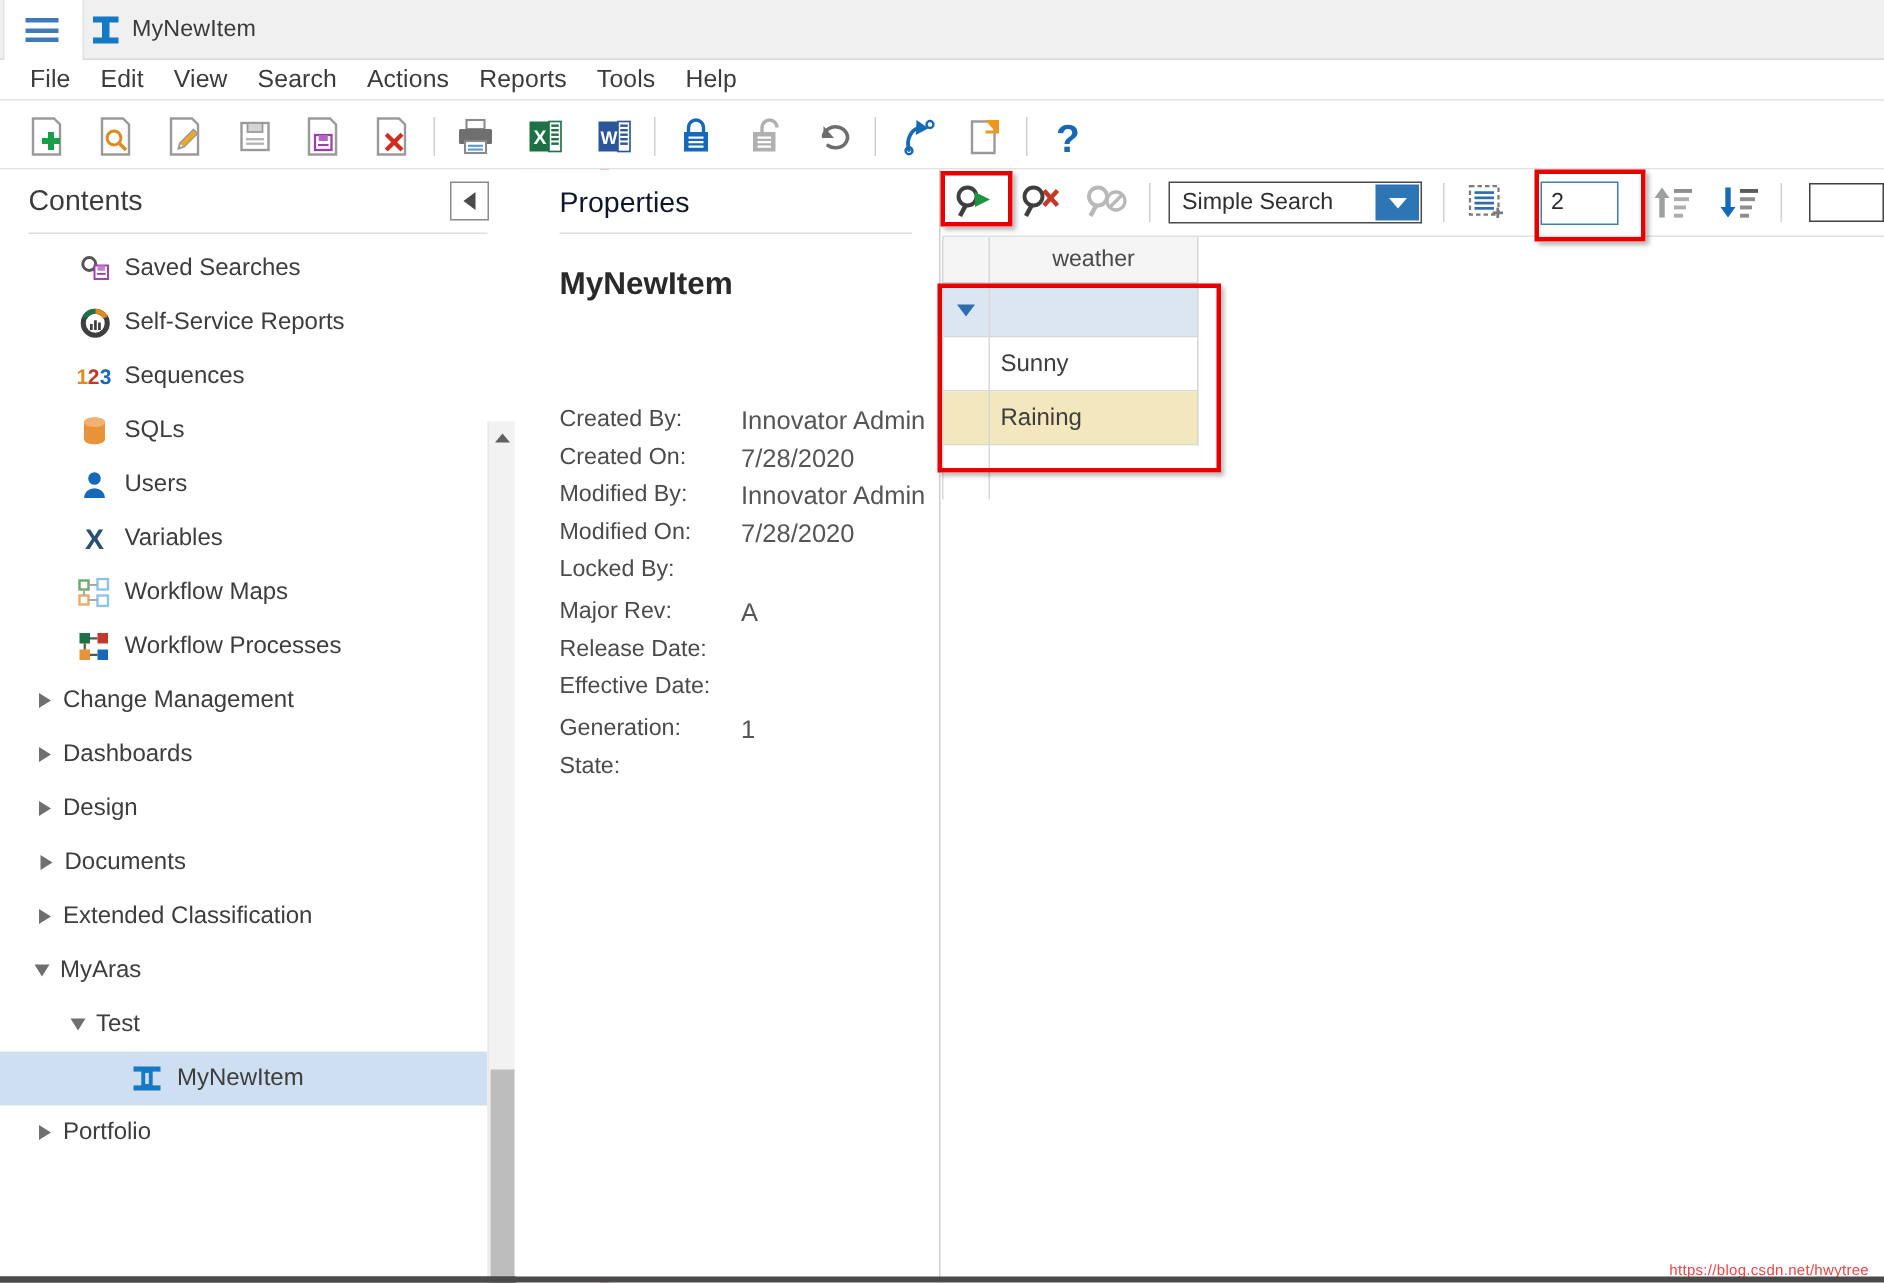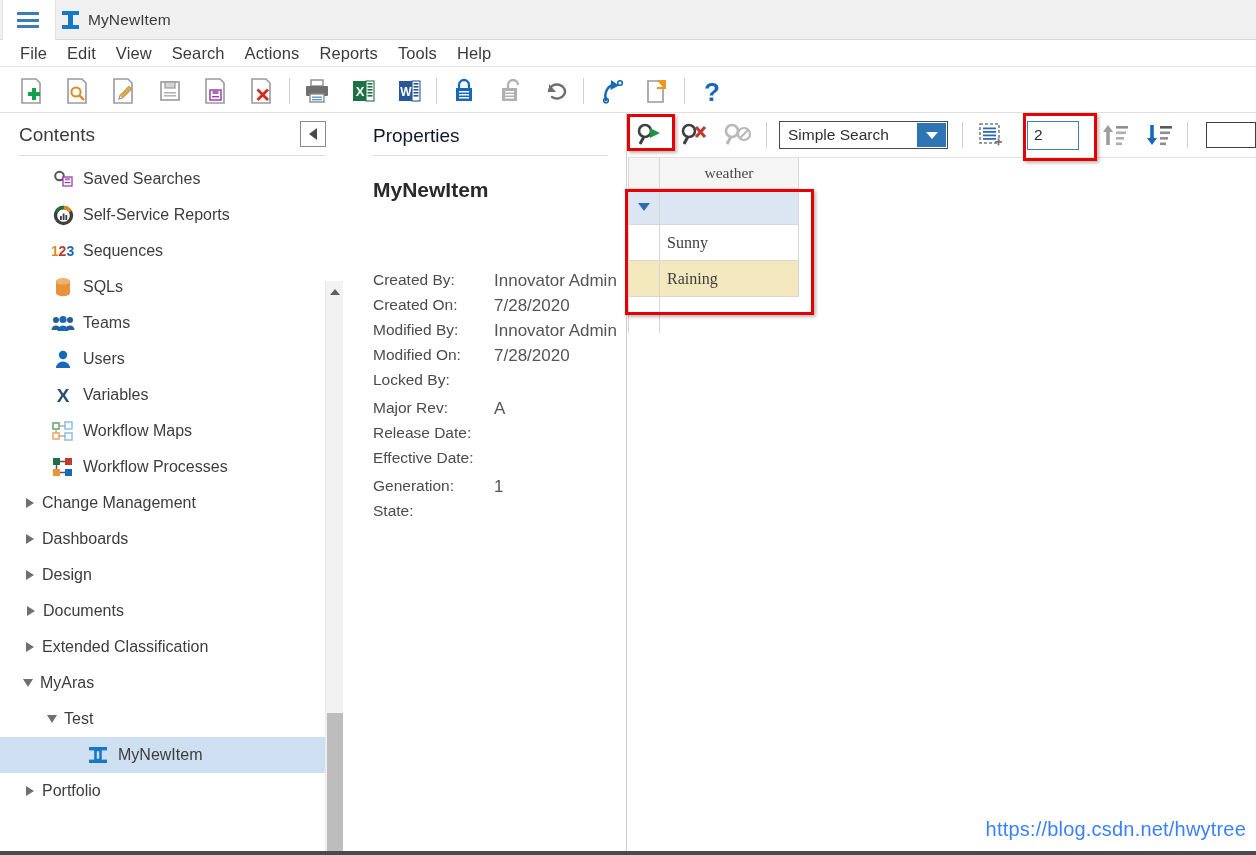--- a/index.html
+++ b/index.html
@@ -194,21 +194,20 @@
   }
 
   
   .redbox { position: absolute; border: 3px solid #e60000; pointer-events: none; }
   .redbox.shadow { box-shadow: 2px 2px 3px rgba(0,0,0,.28); }
 
   
   .grid {
     position: absolute; left: 628px; top: 158px; width: 580px; height: 697px;
     background: #ffffff;
-    font-family: Liberation Serif, serif;
   }
   .grid-hdr { display: flex; height: 31px; }
   .gh-corner {
     width: 32px; flex: 0 0 32px; background: #f5f5f5;
     border-right: 1px solid #d7d7d7; border-bottom: 1px solid #d7d7d7;
     border-left: 1px solid #d7d7d7;
   }
   .gh-cell {
     width: 139px; flex: 0 0 139px; background: #f5f5f5;
     border-right: 1px solid #d7d7d7; border-bottom: 1px solid #d7d7d7;
@@ -237,22 +236,22 @@
   }
 
   
   .grid-vline {
     position: absolute; left: 628px; top: 158px; width: 1px; height: 697px;
     background: #d7d7d7;
   }
 
   
   .watermark {
-    position: absolute; right: 10px; bottom: 14px;
-    font-size: 20px; color: #3b82f6; letter-spacing: .2px;
+    position: absolute; right: 10px; bottom: 2px;
+    font-size: 10px; color: #ef4444; letter-spacing: .2px;
   }
   .bottom-bar {
     position: absolute; left: 0; bottom: 0; width: 1256px; height: 4px;
     background: #4a4a4a;
   }
   .left-bottom-bar {
     position: absolute; left: 0; bottom: 0; width: 344px; height: 4px;
     background: #4a4a4a;
   }
 </style>
@@ -489,33 +488,20 @@
       <span class="ticon">
         <svg width="20" height="21" viewBox="0 0 20 21">
           <ellipse cx="10" cy="4.5" rx="7" ry="3.2" fill="#e8933a"></ellipse>
           <path d="M3 4.5 V16 a7 3.2 0 0 0 14 0 V4.5" fill="#e8933a"></path>
           <ellipse cx="10" cy="4.5" rx="7" ry="3.2" fill="#f2b173"></ellipse>
         </svg>
       </span>
       <span class="tlabel">SQLs</span>
     </div>
 
-    <div class="tree-row" style="padding-left:50px">
-      <span class="ticon">
-        <svg width="24" height="18" viewBox="0 0 24 18">
-          <circle cx="5" cy="6" r="3" fill="#2a5d8f"></circle>
-          <path d="M0.5 16 a4.5 4.5 0 0 1 9 0 Z" fill="#2a5d8f"></path>
-          <circle cx="19" cy="6" r="3" fill="#2a5d8f"></circle>
-          <path d="M14.5 16 a4.5 4.5 0 0 1 9 0 Z" fill="#2a5d8f"></path>
-          <circle cx="12" cy="5.5" r="3.6" fill="#1668b8"></circle>
-          <path d="M6.5 17 a5.5 5.5 0 0 1 11 0 Z" fill="#1668b8"></path>
-        </svg>
-      </span>
-      <span class="tlabel">Teams</span>
-    </div>
 
     <div class="tree-row" style="padding-left:50px">
       <span class="ticon">
         <svg width="18" height="20" viewBox="0 0 18 20">
           <circle cx="9" cy="6" r="4.2" fill="#1668b8"></circle>
           <path d="M2 19 a7 6.5 0 0 1 14 0 Z" fill="#1668b8"></path>
         </svg>
       </span>
       <span class="tlabel">Users</span>
     </div>

